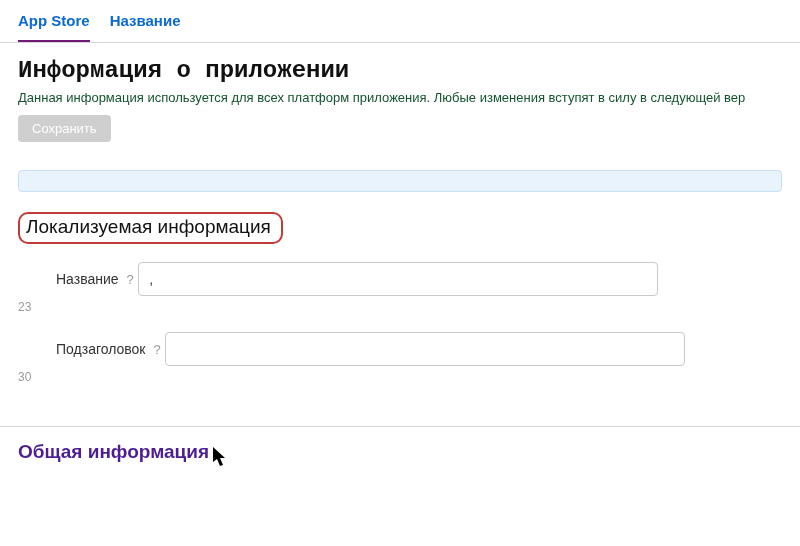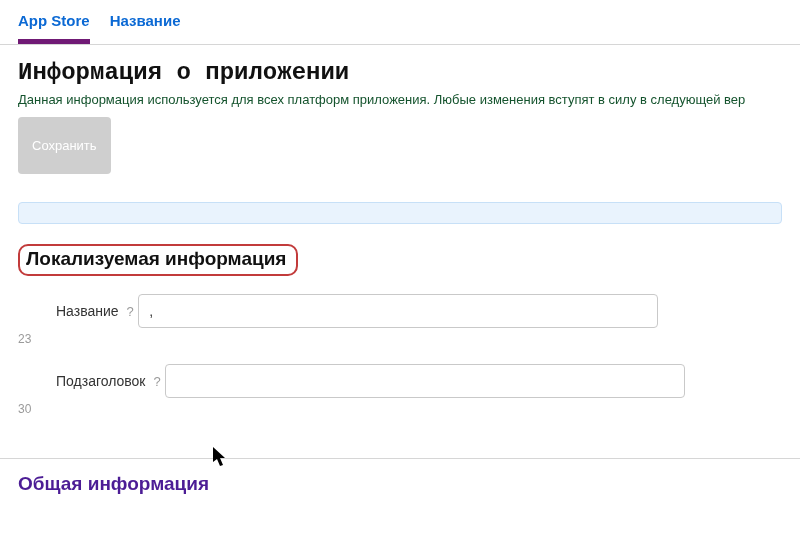--- a/index.html
+++ b/index.html
@@ -19,21 +19,21 @@
     }
     .tab {
       font-size: 15px;
       font-weight: 600;
       color: #0b69d4;
       padding: 4px 0 10px 0;
       cursor: pointer;
       border-bottom: 3px solid transparent;
     }
     .tab.active {
-      border-bottom: 5px solid #701a75;
+      border-bottom: 2px solid #701a75;
     }
     .content { padding: 14px 18px 0 18px; }
     .page-title {
       font-size: 24px;
       font-weight: 700;
       color: #111;
       margin-bottom: 6px;
       font-family: Liberation Mono, monospace;
     }
     .page-desc {
@@ -42,42 +42,42 @@
       margin-bottom: 10px;
       white-space: nowrap;
       overflow: hidden;
     }
     .save-btn {
       display: inline-block;
       background: #cfcfcf;
       color: #fff;
       font-size: 13px;
       font-weight: 500;
-      padding: 21px 14px;
+      padding: 6px 14px;
       border-radius: 4px;
       border: none;
       cursor: not-allowed;
     }
     .blue-strip {
       margin-top: 28px;
       height: 22px;
       background: #e9f3fd;
       border: 1px solid #c7e0f7;
       border-radius: 4px;
     }
     .highlight-box {
       display: inline-block;
       border: 2.5px solid #c23b3b;
       border-radius: 10px;
       padding: 2px 10px 4px 6px;
       margin-top: 20px;
     }
     .highlight-box .inner-title {
       font-size: 19px;
-      font-weight: 700;
+      font-weight: 400;
       color: #111;
     }
     .field-group { margin-top: 18px; }
     .field-label {
       font-size: 14px;
       color: #333;
       display: inline-flex;
       align-items: center;
       gap: 8px;
       margin-bottom: 8px;

